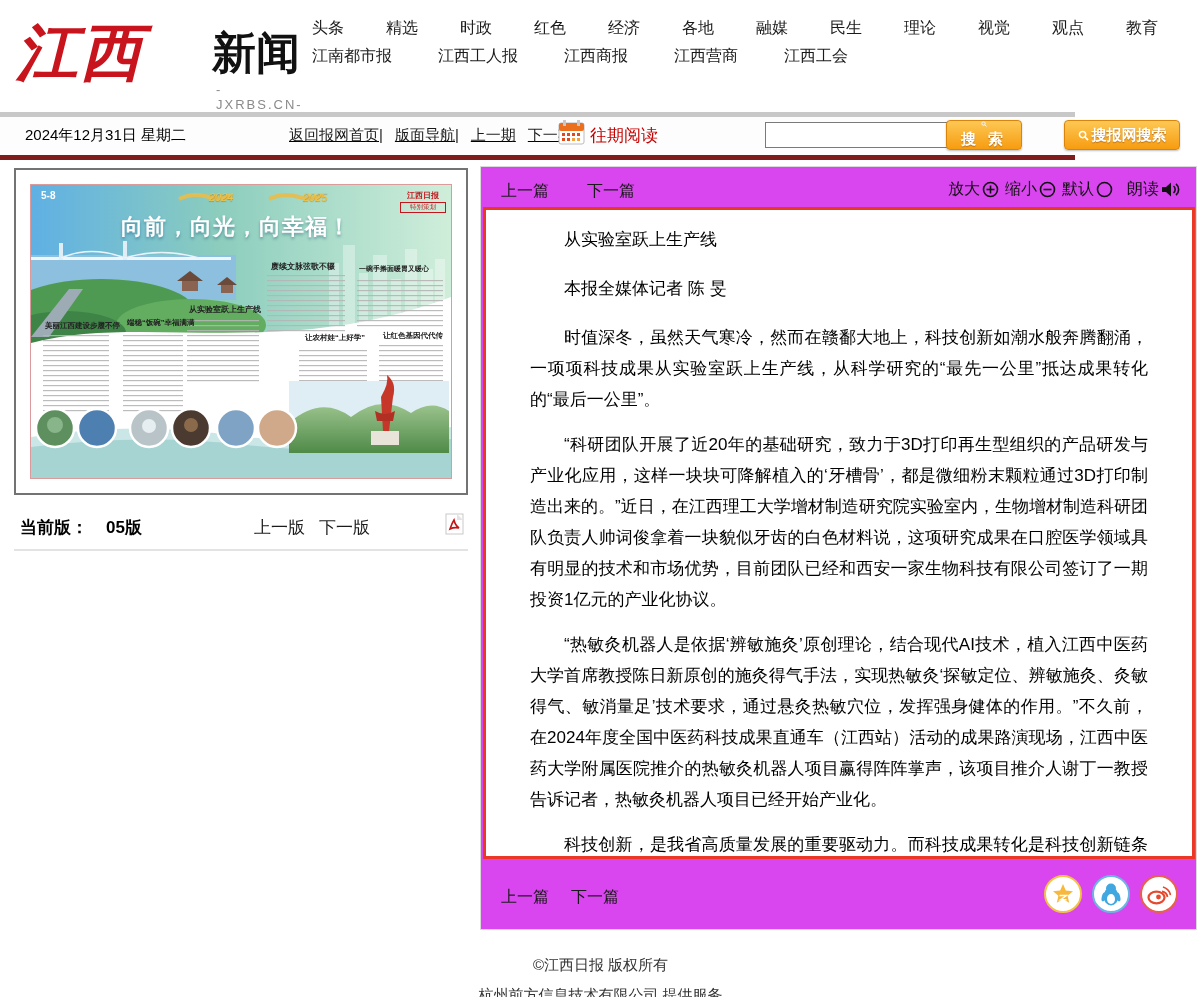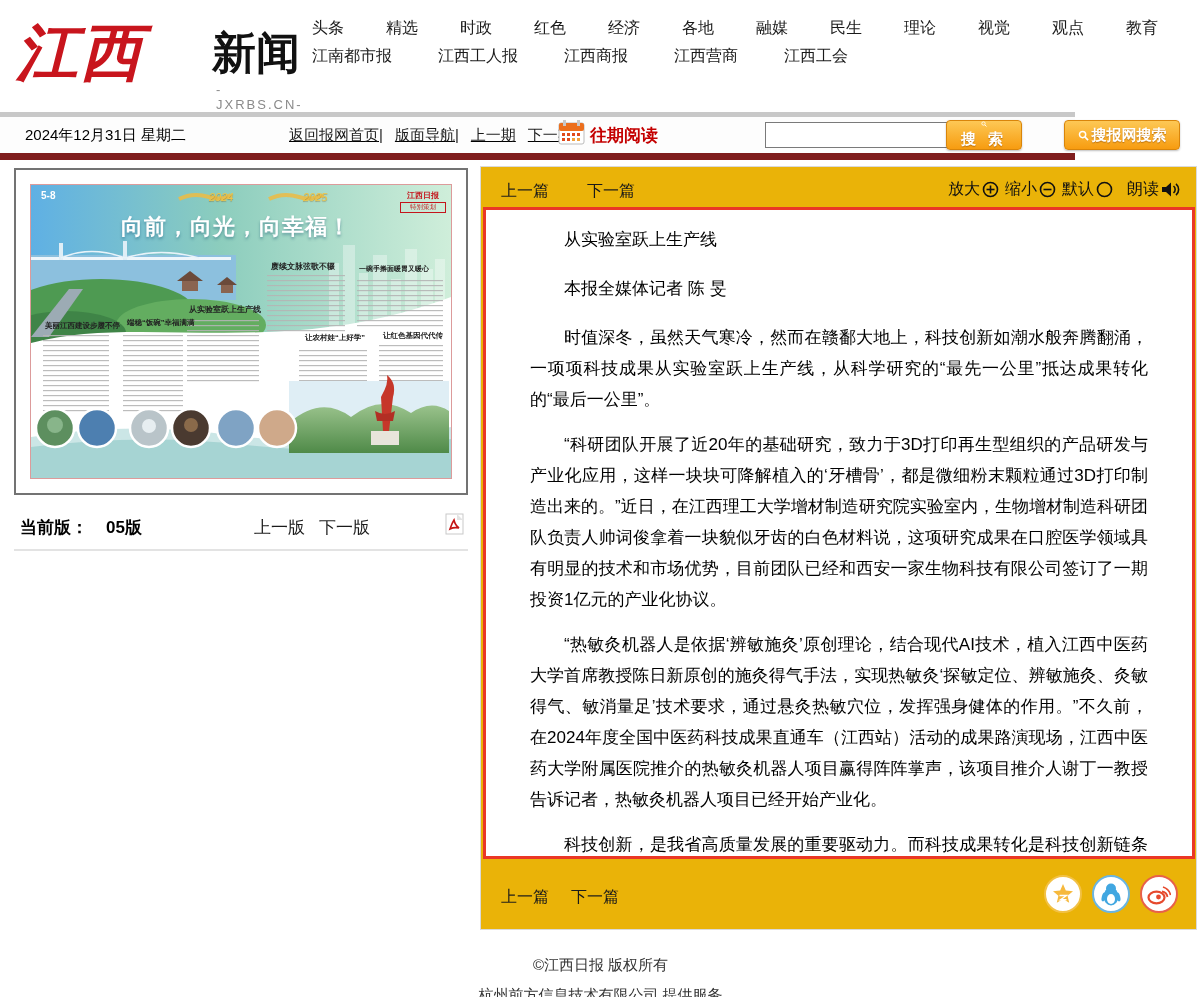--- a/index.html
+++ b/index.html
@@ -14,25 +14,25 @@
     font-style:italic; letter-spacing:2px; line-height:90px; }
   .logo-suffix { position:absolute; left:196px; top:22px; font-size:44px; font-weight:900; color:#111; line-height:50px; }
   .logo-domain { position:absolute; left:200px; top:76px; font-size:13px; color:#8a8a8a; letter-spacing:2px; }
   .nav { position:absolute; left:312px; top:18px; width:846px; }
   .nav-row { display:flex; justify-content:space-between; margin-bottom:7px; font-size:16px; color:#1a1a1a; }
   .nav-row3 { justify-content:flex-start; gap:46px; }
   .nav-item { white-space:nowrap; cursor:pointer; }
 
   
   .datebar { position:absolute; left:0; top:112px; width:1075px; height:48px; background:#fdfdfd;
-    border-top:5px solid #c8c8c8; border-bottom:7px solid #7f1d1d; }
+    border-top:5px solid #c8c8c8; border-bottom:5px solid #7f1d1d; }
   .db-date { position:absolute; left:25px; top:9px; font-size:15px; color:#000; }
   .db-links { position:absolute; left:289px; top:9px; font-size:15px; display:flex; gap:12px;text-decoration:underline; }
   .db-cal { position:absolute; left:558px; top:3px; }
-  .db-archive { position:absolute; left:590px; top:7px; font-size:17px; font-weight:bold; color:#c40000; cursor:pointer; }
+  .db-archive { position:absolute; left:590px; top:7px; font-size:17px; font-weight:normal; color:#c40000; cursor:pointer; }
   .db-search { position:absolute; left:765px; top:5px; width:210px; height:26px; border:1px solid #7a7a7a;
     background:#fff; font-size:14px; padding:0 6px; }
   .db-btn { position:absolute; top:3px; height:30px; border:1px solid #d9850a; border-radius:4px;
     background:linear-gradient(#fdc855,#f79c10); color:#fff; font-weight:bold; font-size:15px;
     display:flex; align-items:center; justify-content:center; gap:3px; cursor:pointer;
     text-shadow:0 1px 1px rgba(150,80,0,.6); box-shadow:0 1px 2px rgba(0,0,0,.25); }
   .db-btn1 { left:946px; width:76px; letter-spacing:4px;flex-direction:column; }
   .db-btn2 { left:1064px; width:116px; }
 
   
@@ -53,21 +53,21 @@
 
   .page-row { position:absolute; left:14px; top:513px; width:454px; height:28px; font-size:17px; }
   .page-label { position:absolute; left:6px; top:3px; font-weight:bold; color:#000; }
   .page-num { position:absolute; left:92px; top:3px; font-weight:bold; color:#000; }
   .page-nav { position:absolute; left:240px; top:3px; display:flex; gap:14px; color:#111; }
   .pdf { position:absolute; right:4px; top:0; cursor:pointer; }
   .left-divider { position:absolute; left:14px; top:549px; width:454px; height:2px; background:#e3e3e3; }
 
   
   .panel { position:absolute; left:480px; top:166px; width:717px; height:764px;
-    border:1px solid #dadada; background:#eab308; }
+    border:1px solid #dadada; background:#d946ef; }
   .ctrl-row { position:absolute; left:20px; right:16px; top:12px; height:24px; font-size:16px; color:#111; }
   .ctrl-prev { position:absolute; left:0; top:2px; }
   .ctrl-next { position:absolute; left:86px; top:2px; }
   .ctrl-right { position:absolute; right:0; top:0; display:flex; align-items:center; gap:6px; font-size:16px; }
   .ctrl-right .grp { display:flex; align-items:center; gap:2px; cursor:pointer; }
 
   .red-box { position:absolute; left:2px; top:40px; width:712px; height:652px;
     border:3px solid #ea3726; background:#fff; overflow:hidden; }
   .art { padding:14px 44px 0 44px; font-size:17px; line-height:31px; color:#000;
     font-family:"Liberation Sans","DejaVu Sans",sans-serif; }

